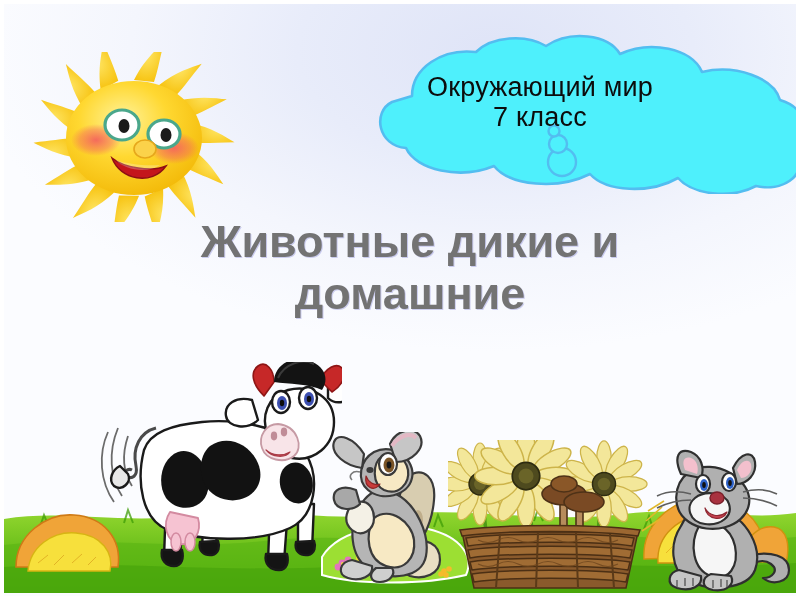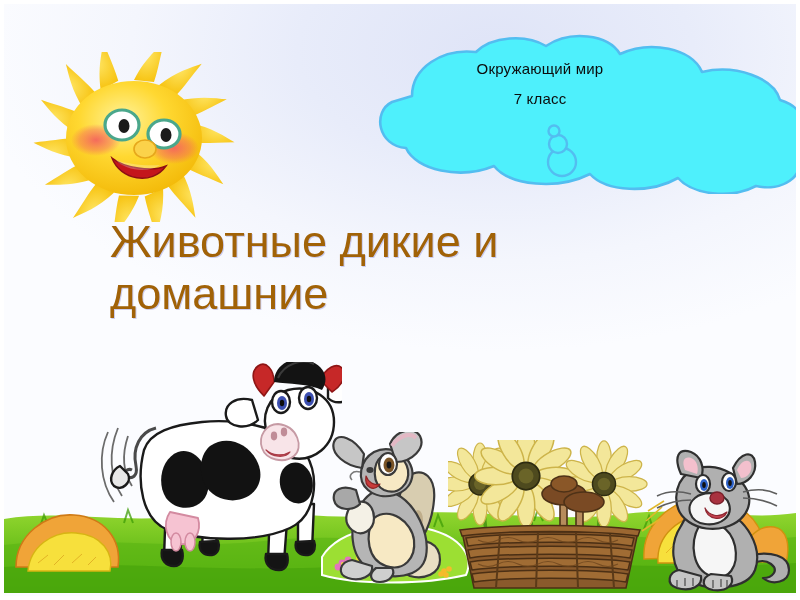--- a/index.html
+++ b/index.html
@@ -40,41 +40,41 @@
   
   #cloud {
     position: absolute;
     left: 300px; top: 34px;
     width: 500px; height: 160px;
   }
   #cloud svg { position: absolute; left:0; top:0; width: 100%; height: 100%; }
   #cloud-text {
     position: absolute;
     left: 60px;
-    top: 20px;
+    top: 38px;
     width: 360px;
     text-align: center;
     color: #0c0c0c;
-    font-size: 15px;
+    font-size: 27px;
     line-height: 30px;
     letter-spacing: 0.2px;
   }
   #cloud-text .l2 { display:block; }
 
   
   #title {
     position: absolute;
     left: 110px;
     top: 216px;
     width: 600px;
-    text-align: left;
-    color: #a16207;
+    text-align: center;
+    color: #737373;
     font-size: 45px;
     line-height: 52px;
-    font-weight: normal;
+    font-weight: bold;
     white-space: pre-line;
     text-shadow: 1px 1px 0 rgba(120,120,210,0.35);
   }
 
   
   #ground {
     position: absolute;
     left: 4px;
     top: 505px;
     width: 792px;

